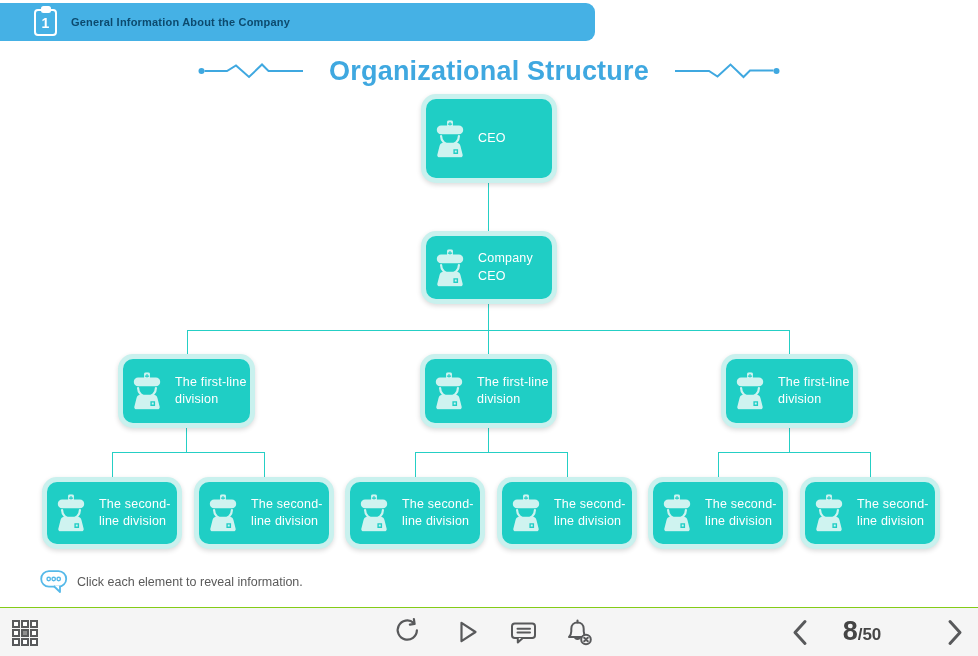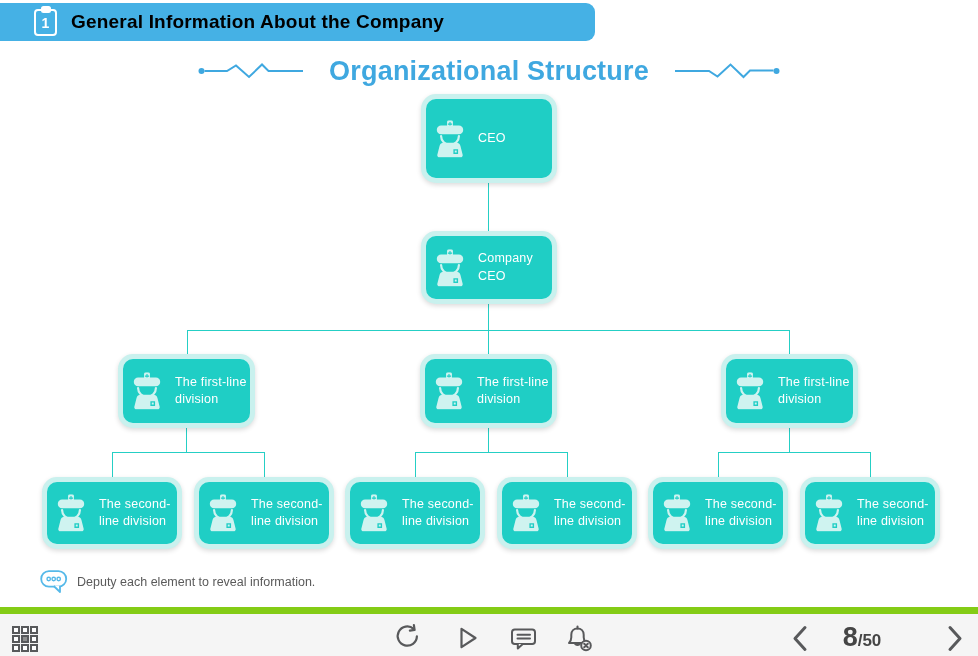--- a/index.html
+++ b/index.html
@@ -29,21 +29,21 @@
   .clipboard{position:relative;width:23px;height:30px;margin-top:-2px;flex:none;}
   .clipboard .body{
     position:absolute;left:0;top:3px;width:23px;height:27px;
     border:2px solid #fff;border-radius:4px;
     display:flex;align-items:center;justify-content:center;
     color:#fff;font-size:14px;font-weight:bold;
   }
   .clipboard .clip{
     position:absolute;left:6.5px;top:0;width:10px;height:7px;background:#fff;border-radius:2.5px;
   }
-  .banner-title{color:#000000;font-size:19px;font-weight:bold;letter-spacing:.2px;}
+  .banner-title{color:#0c4a6e;font-size:11px;font-weight:bold;letter-spacing:.2px;}
   
   .title-row{
     position:absolute;left:0;top:52px;width:978px;height:38px;
     display:flex;align-items:center;justify-content:center;gap:24px;
   }
   .slide-title{color:var(--title-blue);font-size:27px;font-weight:bold;letter-spacing:.2px;}
   .deco{flex:none;}
   
   .node{
     position:absolute;background:var(--box-teal);
@@ -58,21 +58,21 @@
   }
   .cl{position:absolute;background:var(--connector);}
   
   .note-row{
     position:absolute;left:40px;top:570px;display:flex;align-items:center;gap:9px;
   }
   .note-text{color:var(--note-text);font-size:12.5px;}
   
   .toolbar{
     position:absolute;left:0;top:607px;width:978px;height:49px;
-    background:var(--toolbar-bg);border-top:7px solid #84cc16;
+    background:var(--toolbar-bg);border-top:1px solid #84cc16;
   }
   .grid-icon{
     position:absolute;left:12px;top:12px;
     display:grid;grid-template-columns:repeat(3,8px);grid-auto-rows:8px;gap:1px;cursor:pointer;
   }
   .grid-icon span{width:8px;height:8px;border:2px solid var(--icon-gray);background:#fff;}
   .grid-icon span.mid{background:#8f8f8f;}
   .tb-btn{position:absolute;top:10px;cursor:pointer;}
   .pager{
     position:absolute;left:812px;top:8px;width:100px;text-align:center;
@@ -212,21 +212,21 @@
   </div>
 
   <div class="note-row">
     <svg width="28" height="24" viewBox="0 0 28 24">
       <rect x="1.2" y="1.2" width="25" height="15.5" rx="7.7" fill="#fff" stroke="#55B9E9" stroke-width="1.8"></rect>
       <path d="M20,16 v6 l-6.3,-6" fill="#fff" stroke="#55B9E9" stroke-width="1.8" stroke-linejoin="round"></path>
       <circle cx="8.7" cy="9" r="1.7" fill="none" stroke="#55B9E9" stroke-width="1.4"></circle>
       <circle cx="13.7" cy="9" r="1.7" fill="none" stroke="#55B9E9" stroke-width="1.4"></circle>
       <circle cx="18.7" cy="9" r="1.7" fill="none" stroke="#55B9E9" stroke-width="1.4"></circle>
     </svg>
-    <span class="note-text">Deputy each element to reveal information.</span>
+    <span class="note-text">Click each element to reveal information.</span>
   </div>
 
   <div class="toolbar">
 
     <div class="grid-icon">
       <span></span>
         <span></span>
         <span></span>
       <span></span>
         <span class="mid"></span>

